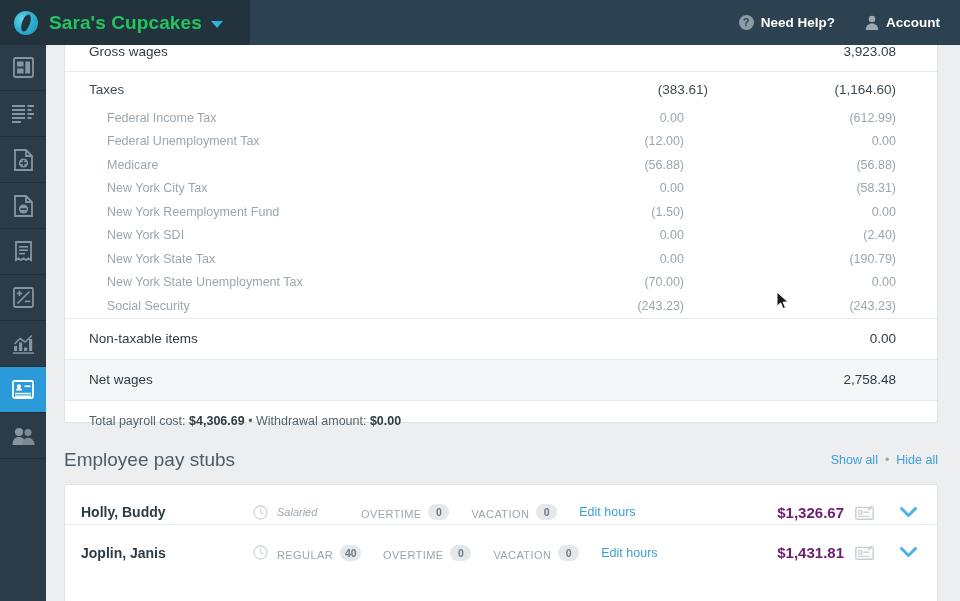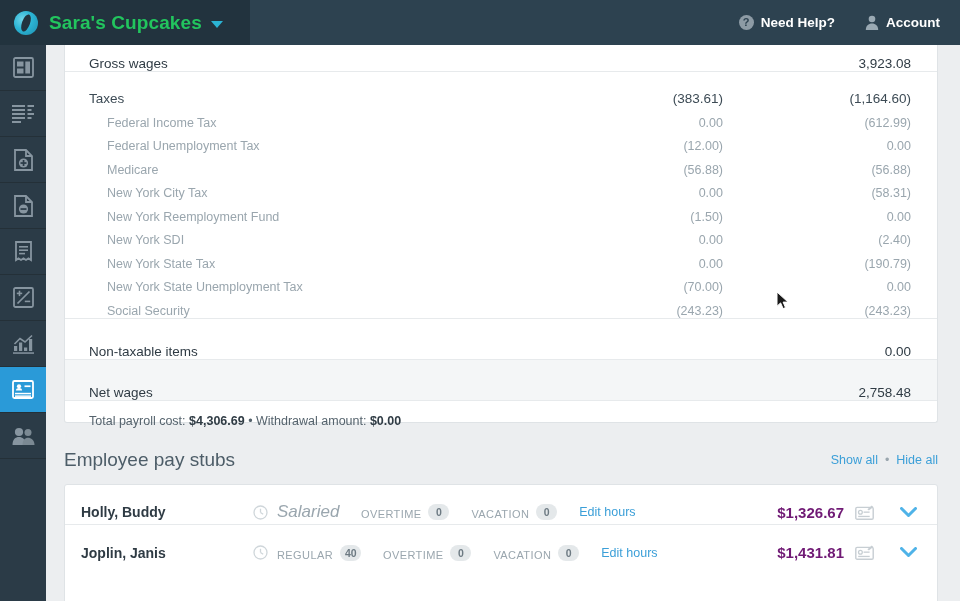--- a/index.html
+++ b/index.html
@@ -80,33 +80,33 @@
   
   .card {
     position: absolute; background: #ffffff;
     border: 1px solid #dfe3e6; border-radius: 3px;
   }
   .summary-card {
     left: 18px; top: -14px; width: 874px; height: 392px;
     border-top: none; border-radius: 0 0 3px 3px;
   }
   .trow {
-    display: flex; align-items: flex-end;
-    height: 34px; padding: 0 26px 0 24px;
+    display: flex; align-items: center;
+    height: 34px; padding: 0 41px 0 24px;
     font-size: 13.5px; color: #3d4b55;
   }
   .trow .lbl { flex: 1 1 auto; }
   .trow .v1 { width: 170px; text-align: right; }
   .trow .v2 { width: 188px; text-align: right; }
 
   .trow.total { height: 40px; font-weight: normal; color: #2f3b44; }
   .trow.shaded { background: #f4f6f7; }
   .trow.head { font-size: 13.5px; color: #3d4b55; }
   .trow.sub {
-    height: 23.5px; font-size: 12.5px; color: #9aa6ae; padding-left: 42px;
+    height: 23.5px; font-size: 12.5px; color: #9aa6ae; padding-left: 42px; gap: 24px;
   }
   .trow.sub .v1, .trow.sub .v2 { color: #9aa6ae; }
   .sep { height: 1px; background: #e7eaec; margin: 0 0px; }
   .totalfoot {
     padding: 13px 24px 0 24px; font-size: 12.5px; color: #55636d;
   }
   .totalfoot b { color: #2f3b44; }
 
   
   .stubs-head {
@@ -131,21 +131,21 @@
     display: flex; align-items: center; height: 40px;
     padding: 15px 14px 0 16px; border-bottom: 1px solid #e7eaec;
   }
   .stub-row:last-child { border-bottom: none; }
   .emp-name {
     width: 172px; font-size: 14px; font-weight: bold; color: #2f3b44;
     white-space: nowrap;
   }
   .clock-ico { flex: none; margin-right: 9px; }
   .paytype {
-    font-size: 17px; color: #9aa6ae; font-style: italic;
+    font-size: 11px; color: #9aa6ae; font-style: italic;
     width: 84px; white-space: nowrap;
   }
   .hourgrp {
     display: flex; align-items: flex-end; gap: 7px; margin-right: 22px;
   }
   .hourgrp.first { width: 84px; }
   .hourlbl {
     font-size: 11px; color: #9aa6ae; letter-spacing: .4px; white-space: nowrap;
   }
   .pill {

